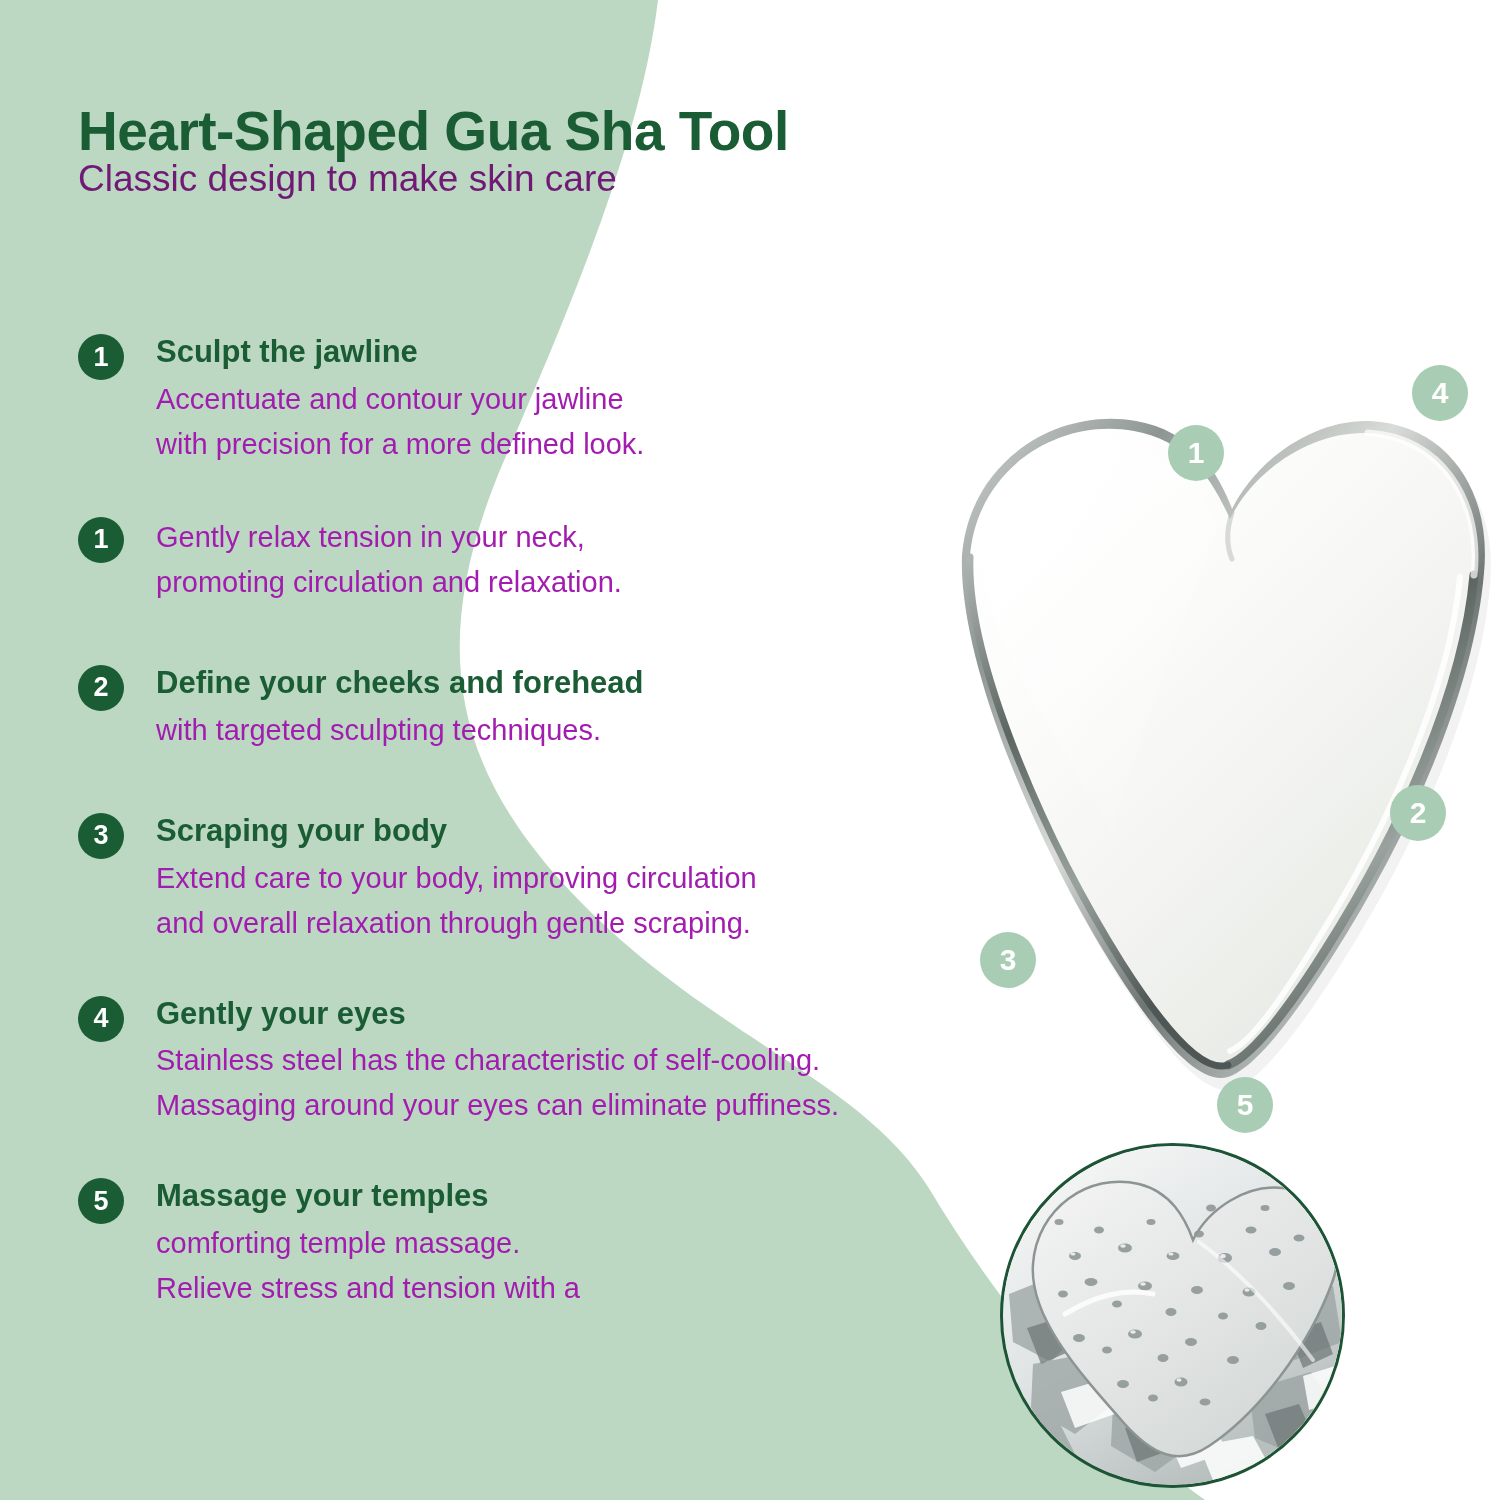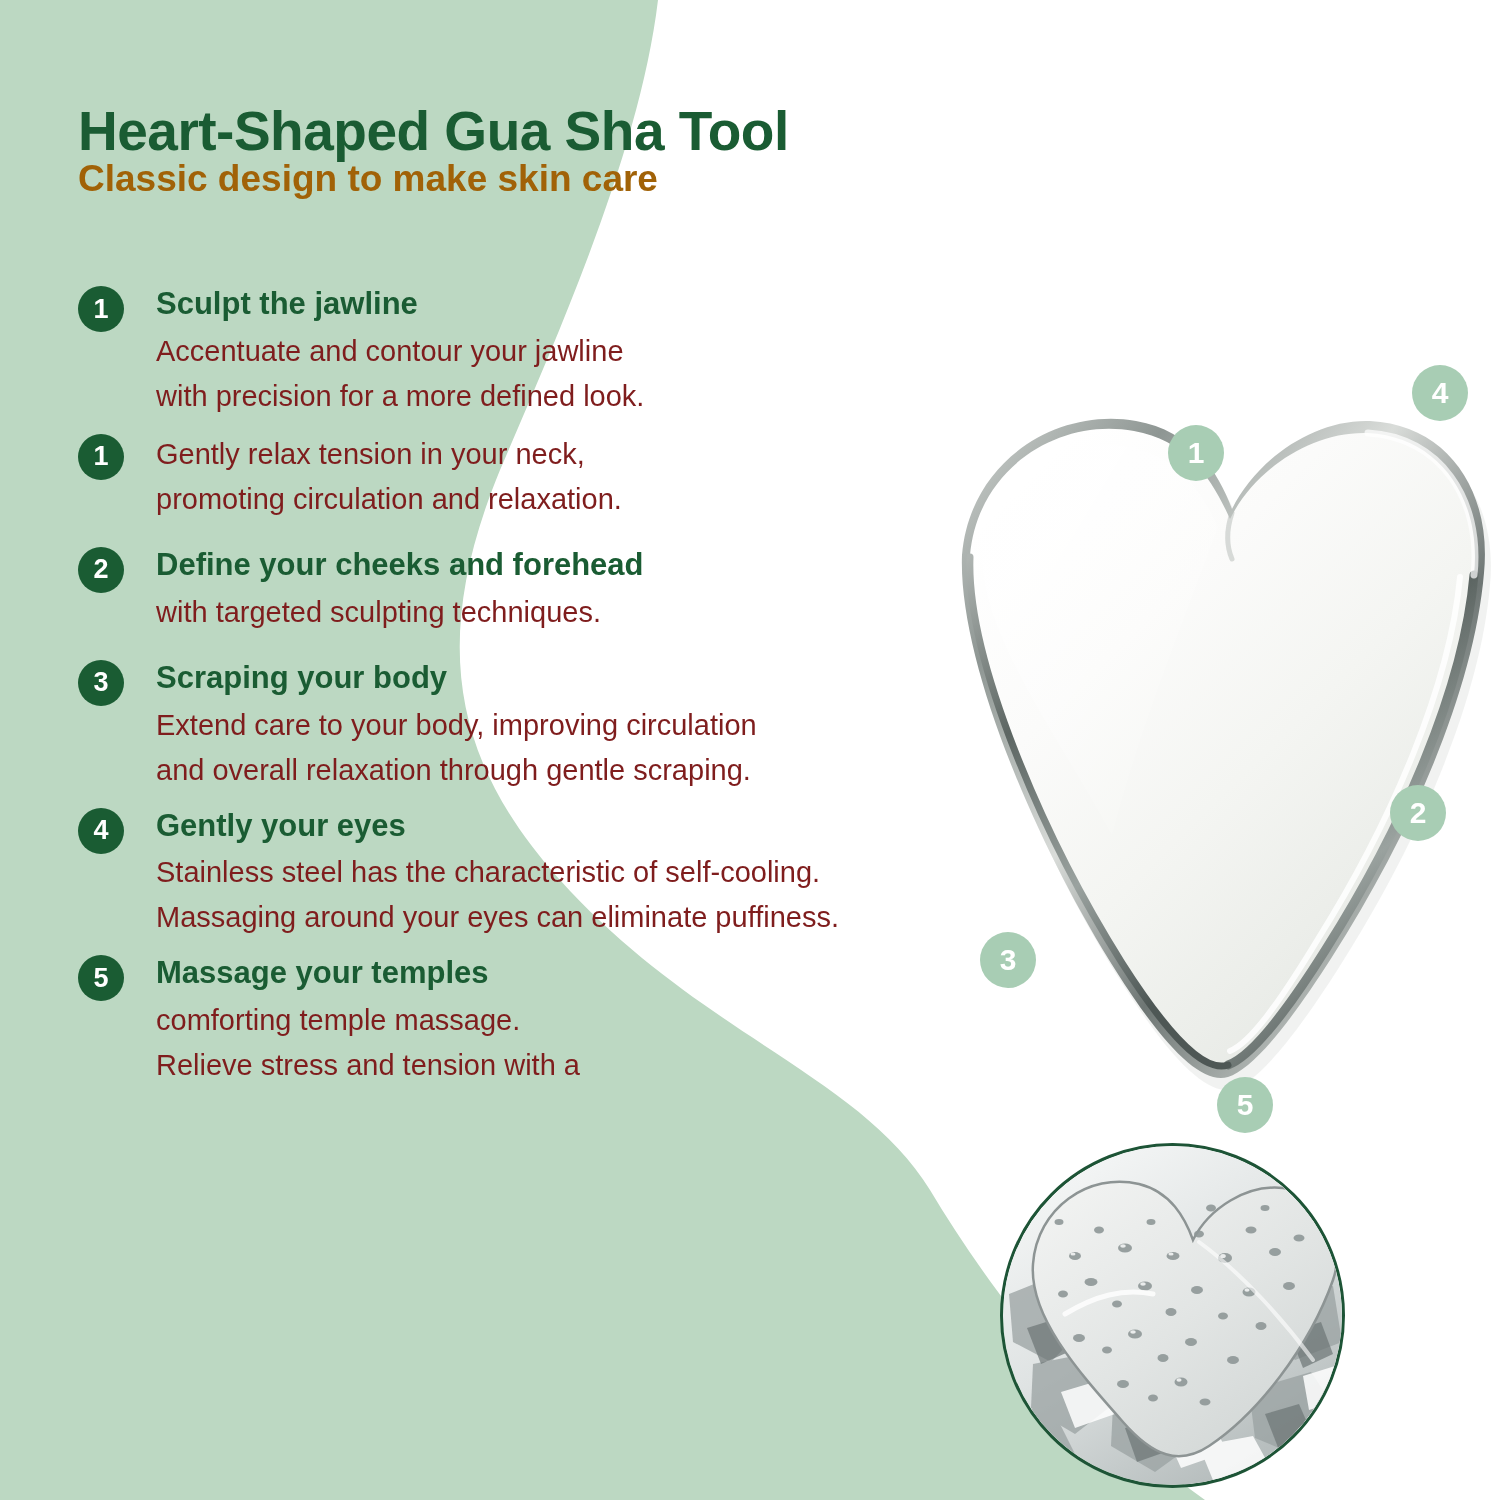--- a/index.html
+++ b/index.html
@@ -46,22 +46,22 @@
     color: #1a5c33;
     letter-spacing: -0.5px;
     white-space: nowrap;
   }
 
   #page-subtitle {
     position: absolute;
     left: 78px;
     top: 158px;
     font-size: 37px;
-    font-weight: bold;
-    color: #a16207;
+    font-weight: normal;
+    color: #701a75;
     white-space: nowrap;
     text-align: center;
   }
 
   #feature-list {
     position: absolute;
     left: 0;
     top: 284px;
     width: 940px;
   }
@@ -85,35 +85,36 @@
     font-size: 27px;
     font-weight: bold;
     display: flex;
     align-items: center;
     justify-content: center;
     line-height: 1;
   }
 
   .feature-body {
     margin-left: 78px;
+    margin-top: 48px;
   }
 
   .feature-title {
     font-size: 31px;
     font-weight: bold;
     color: #1a5c33;
     line-height: 1.32;
     margin: 0 0 4px 0;
     white-space: nowrap;
   }
 
   .feature-desc {
     font-size: 29px;
     font-weight: normal;
-    color: #7f1d1d;
+    color: #a21caf;
     line-height: 1.55;
     margin: 0;
     white-space: nowrap;
   }
 
   
   #product-area {
     position: absolute;
     left: 900px;
     top: 0;

